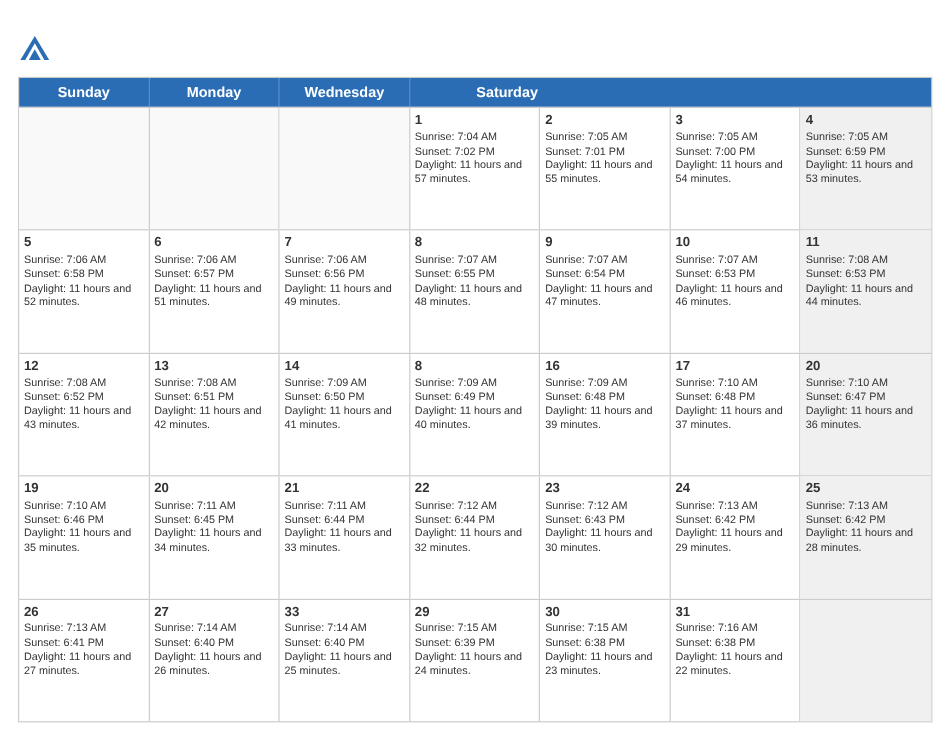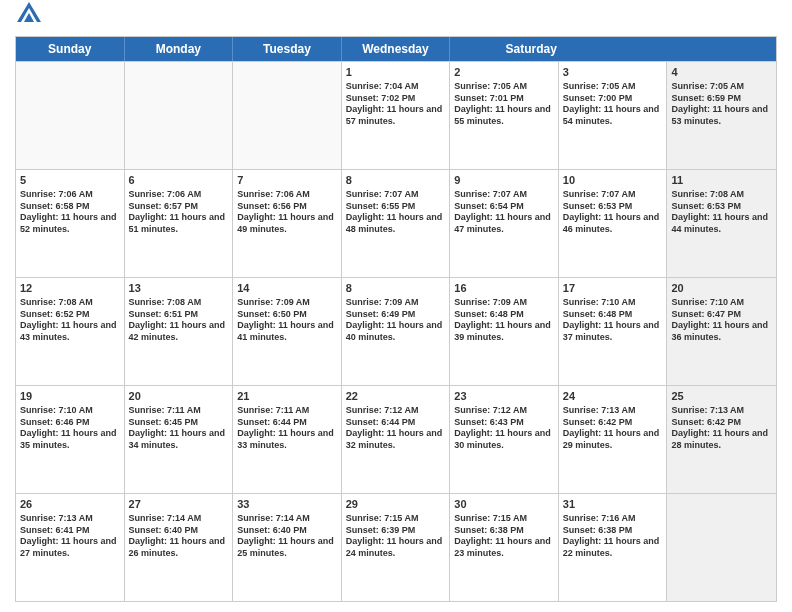--- a/index.html
+++ b/index.html
@@ -6,21 +6,21 @@
     body {
       font-family: Arial, sans-serif;
       background: #fff;
       width: 792px;
       height: 612px;
       overflow: hidden;
     }
     .page {
       width: 792px;
       height: 612px;
-      padding: 0 15px 10px 15px;
+      padding: 28px 15px 10px 15px;
       display: flex;
       flex-direction: column;
     }
     .header {
       display: flex;
       justify-content: space-between;
       align-items: flex-start;
       margin-bottom: 8px;
     }
     .logo {
@@ -98,21 +98,20 @@
     .day-num {
       font-size: 11px;
       font-weight: bold;
       margin-bottom: 1px;
       display: block;
     }
     .cell-text {
       font-size: 9px;
       color: #333;
       line-height: 1.3;
-      font-weight: bold;
     }
   </style>
 </head>
 <body>
 
 <div class="page">
   <div class="header">
     <div class="logo">
       <svg class="logo-icon" viewBox="0 0 28 28">
         <polygon points="14,2 26,22 2,22" fill="#2a6db5"></polygon>
@@ -127,21 +126,20 @@
     <div class="title-block">
       <div class="month-title"></div>
       <div class="location"></div>
     </div>
   </div>
 
   <div class="calendar">
     <div class="cal-header-row" id="cal-header">
         <div class="cal-header-cell">Sunday</div>
         <div class="cal-header-cell">Monday</div>
-        <div class="cal-header-cell">Tuesday</div>
         <div class="cal-header-cell">Wednesday</div>
         <div class="cal-header-cell">Saturday</div>
       </div>
     <div class="cal-body" id="cal-body">
         <div class="cal-row">
           <div class="cal-cell empty"></div>
           <div class="cal-cell empty"></div>
           <div class="cal-cell empty"></div>
           <div class="cal-cell">
             <span class="day-num">1</span>

